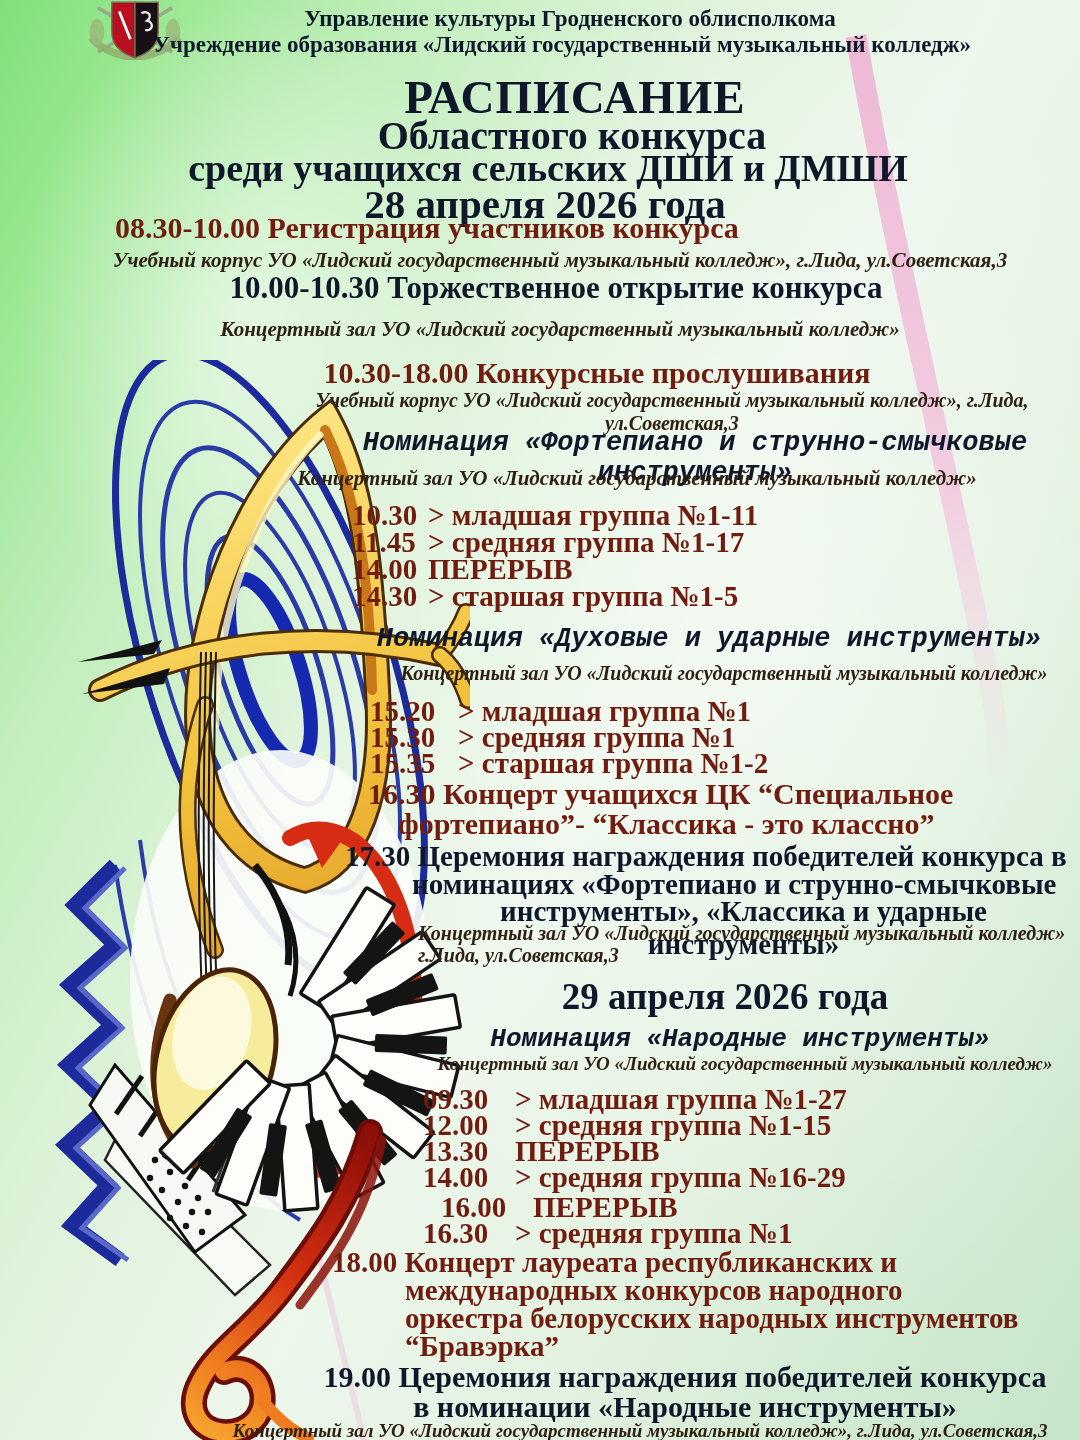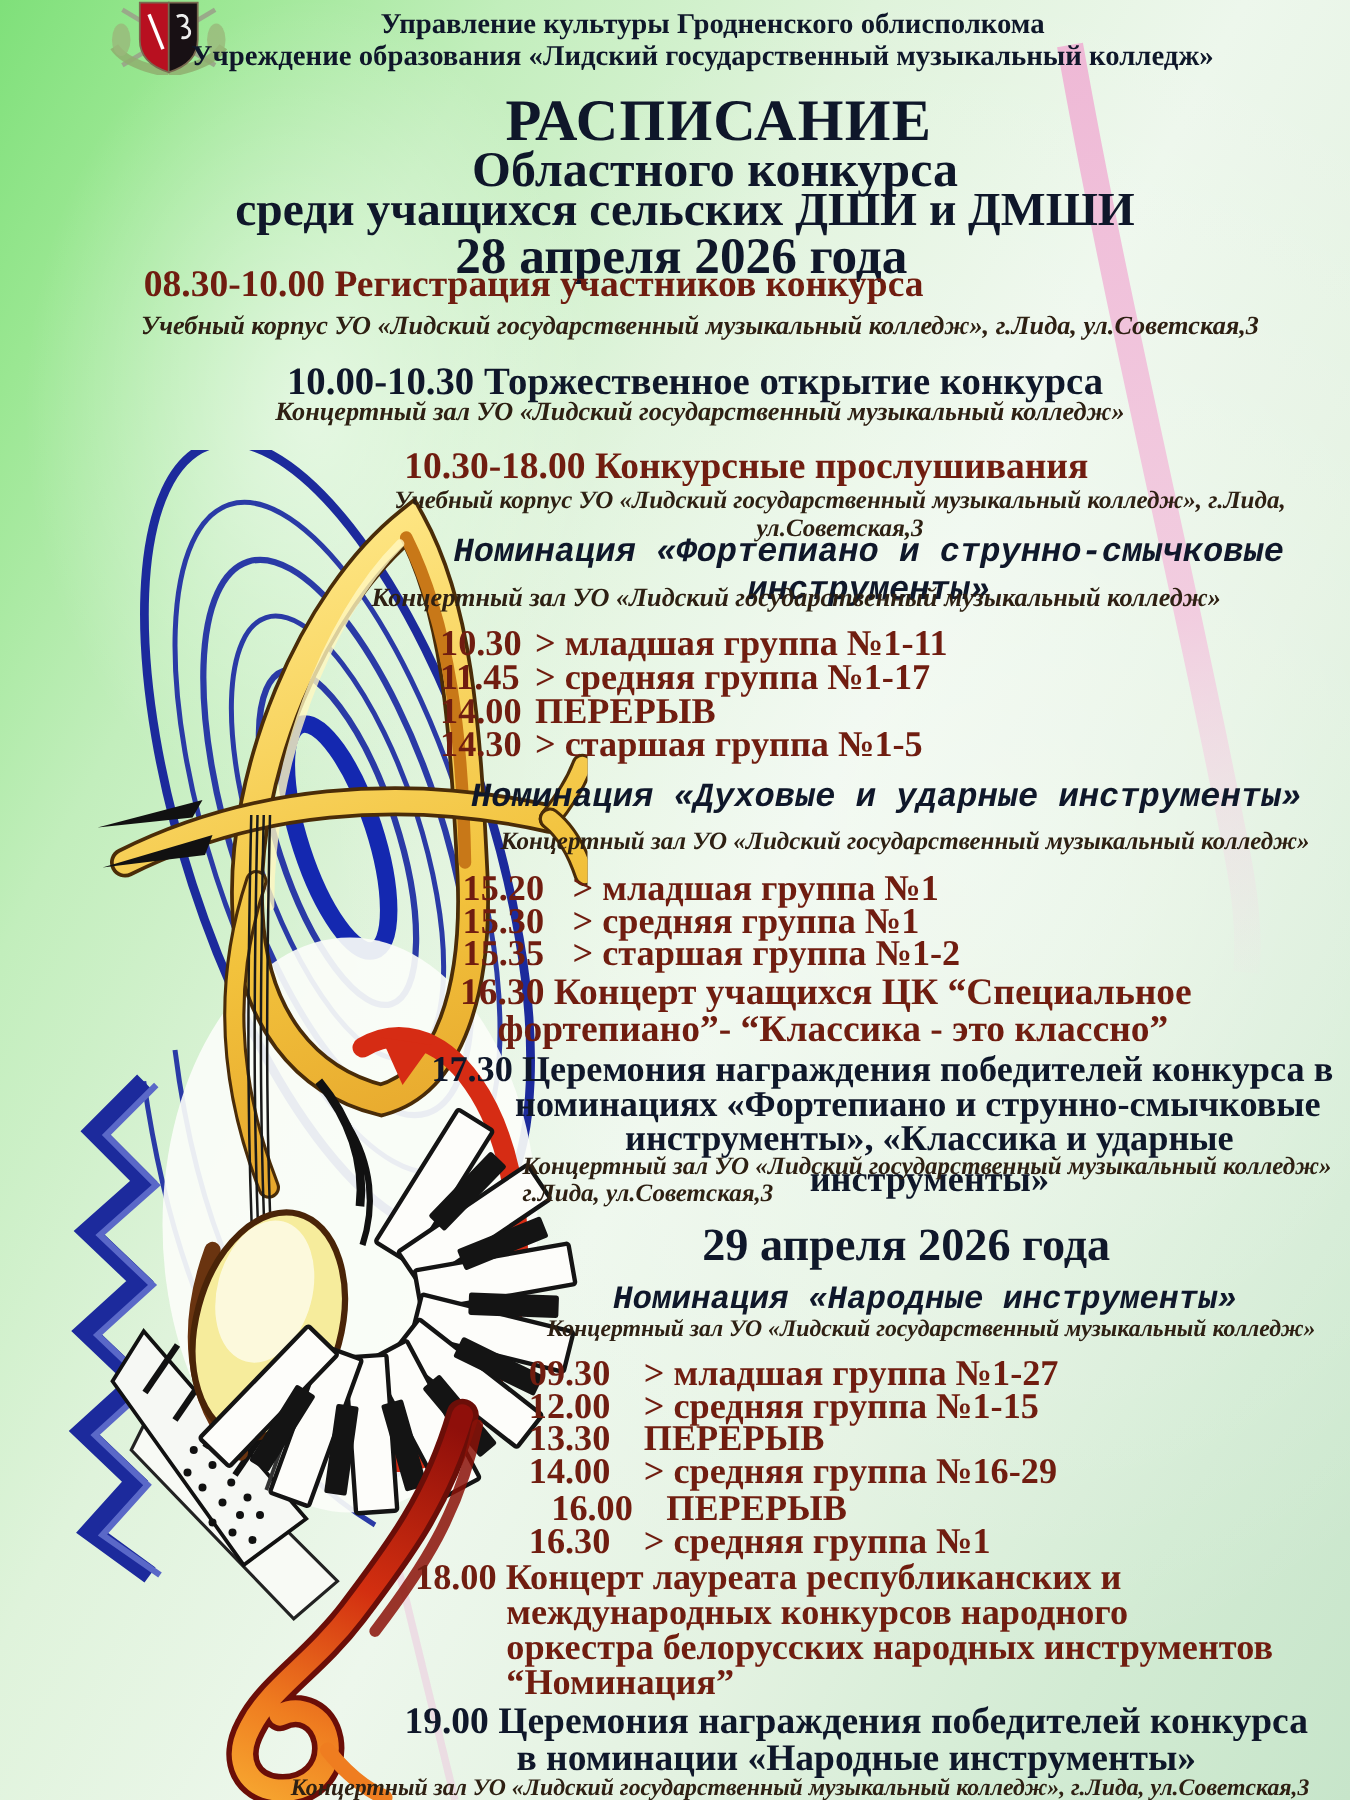--- a/index.html
+++ b/index.html
@@ -21,21 +21,21 @@
 
   #org1   { top:6px;   left:60px;  right:0; font-size:23px; }
   #org2   { top:32px;  left:44px;  right:0; font-size:23px; }
   #title  { top:70px;  left:70px;  right:0; font-size:47px; letter-spacing:1px; }
   #sub1   { top:112px; left:64px;  right:0; font-size:40px; }
   #sub2   { top:146px; left:16px;  right:0; font-size:38px; }
   #date1  { top:180px; left:10px;  right:0; font-size:41px; }
 
   #ev1    { top:211px; left:115px; font-size:30px; }
   #venue1 { top:248px; left:40px;  right:0; font-size:21px; }
-  #ev2    { top:287px; left:0;     right:0; font-size:31px;margin-left:32px; }
+  #ev2    { top:270px; left:0;     right:0; font-size:31px;margin-left:32px; }
   #venue2 { top:317px; left:40px;  right:0; font-size:21px; }
   #ev3    { top:356px; left:114px; right:0; font-size:30px; }
   #venue3 { top:389px; left:264px; right:0; font-size:20px; }
 
   #nom1t  { top:428px; left:310px; right:0; font-size:27px; }
   #nom1v  { top:466px; left:194px; right:0; font-size:21px; }
   #nom1rows { top:502px; left:352px; font-size:29px; line-height:27px; }
   #nom1rows .time { width:76px; }
 
   #nom2t  { top:624px; left:338px; right:0; font-size:27px; }
@@ -384,18 +384,18 @@
   </div>
   <div class="row">
     <span class="time">16.30</span>
     <span>&gt; средняя группа №1</span>
   </div>
 </div>
 
 <div id="con2a" class="abs maroon txt">18.00 Концерт лауреата республиканских и</div>
 <div id="con2b" class="abs maroon txt">международных конкурсов народного</div>
 <div id="con2c" class="abs maroon txt">оркестра белорусских народных инструментов</div>
-<div id="con2d" class="abs maroon txt">“Номинация”</div>
+<div id="con2d" class="abs maroon txt">“Бравэрка”</div>
 
 <div id="cer2a" class="abs ctr orange txt">19.00 Церемония награждения победителей конкурса</div>
 <div id="cer2b" class="abs ctr orange txt">в номинации «Народные инструменты»</div>
 
 <div id="footerv" class="abs ctr venue txt">Концертный зал УО «Лидский государственный музыкальный колледж», г.Лида, ул.Советская,3</div>
 
 </body></html>

